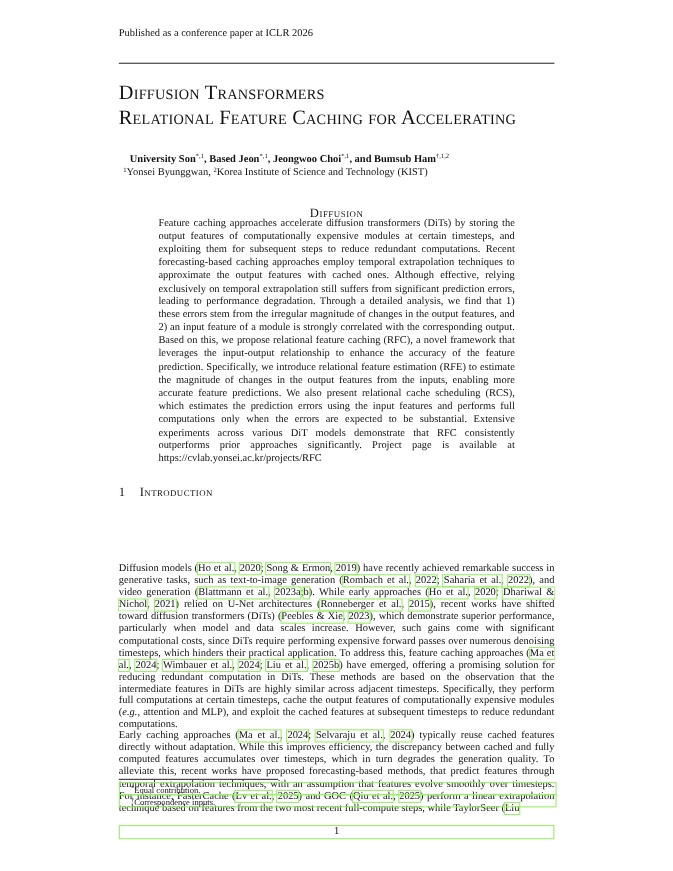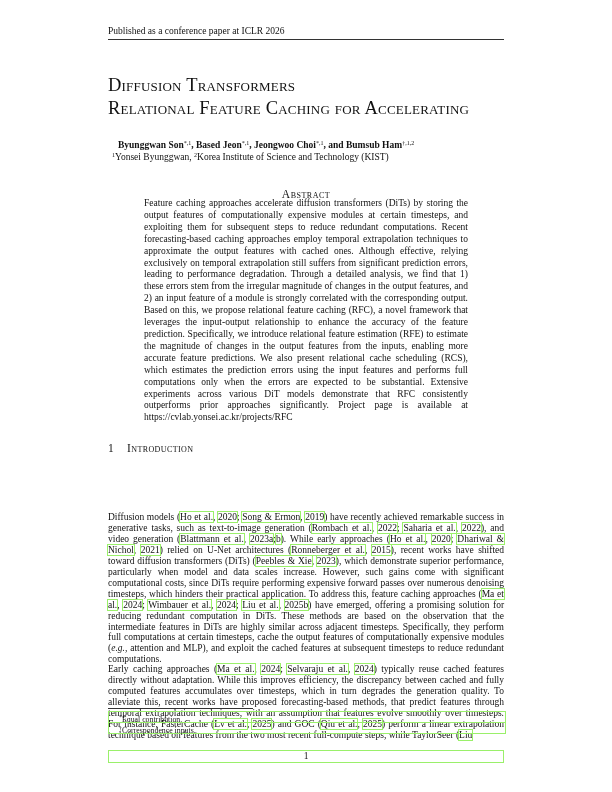--- a/index.html
+++ b/index.html
@@ -1,20 +1,20 @@
 <!DOCTYPE html>
 <html><head>
 <meta charset="utf-8">
 <style>
   html, body { margin: 0; padding: 0; background: #ffffff; }
   body { width: 612px; height: 792px; position: relative; overflow: hidden;
          font-family: "Liberation Serif", "DejaVu Serif", serif; color: #111; }
   .page { position: absolute; left: 0; top: 0; width: 612px; height: 792px; }
   .header { position: absolute; left: 108px; top: 26px; width: 396px; font-size: 9.5px;
-            border-bottom: 0.8px solid #333; padding-bottom: 3px; }
+            border-bottom: 0.8px solid #333; padding-bottom: 21px; }
   .title { position: absolute; left: 108px; top: 74px; width: 420px; font-size: 18.5px;
            line-height: 23px; letter-spacing: 0.2px; font-variant: small-caps; }
   .authors { position: absolute; left: 118px; top: 137px; width: 400px; font-size: 9.5px;
              font-weight: bold; line-height: 12px; }
   .affil { position: absolute; left: 112px; top: 149px; width: 400px; font-size: 9.5px; line-height: 12px; }
   sup { font-size: 6px; vertical-align: 3px; font-weight: normal; }
   .abstract-heading { position: absolute; left: 0; width: 612px; top: 188px; text-align: center;
                       font-size: 11.5px; font-variant: small-caps; letter-spacing: 0.5px; }
   .abstract { position: absolute; left: 144px; top: 198px; width: 324px; font-size: 9.5px;
               line-height: 11.9px; text-align: justify; hyphens: auto; }
@@ -38,24 +38,24 @@
 <body>
 
 <div class="page">
   <div class="header">Published as a conference paper at ICLR 2026</div>
 
   <div class="title">
     <div>Diffusion Transformers</div>
     <div>Relational Feature Caching for Accelerating</div>
   </div>
 
-  <div class="authors" id="authors"><span>Byunggwan Son</span><sup>*,1</sup>, <span>Based Jeon</span><sup>*,1</sup>, <span>Jeongwoo Choi</span><sup>*,1</sup>, and <span>Bumsub Ham</span><sup>†,1,2</sup></div>
+  <div class="authors" id="authors"><span>University Son</span><sup>*,1</sup>, <span>Based Jeon</span><sup>*,1</sup>, <span>Jeongwoo Choi</span><sup>*,1</sup>, and <span>Bumsub Ham</span><sup>†,1,2</sup></div>
   <div class="affil" id="affils"><sup>1</sup><span>Yonsei Byunggwan</span>, <sup>2</sup><span>Korea Institute of Science and Technology (KIST)</span></div>
 
-  <div class="abstract-heading">Abstract</div>
+  <div class="abstract-heading">Diffusion</div>
   <div class="abstract">Feature caching approaches accelerate diffusion transformers (DiTs) by storing the output features of computationally expensive modules at certain timesteps, and exploiting them for subsequent steps to reduce redundant computations. Recent forecasting-based caching approaches employ temporal extrapolation techniques to approximate the output features with cached ones. Although effective, relying exclusively on temporal extrapolation still suffers from significant prediction errors, leading to performance degradation. Through a detailed analysis, we find that 1) these errors stem from the irregular magnitude of changes in the output features, and 2) an input feature of a module is strongly correlated with the corresponding output. Based on this, we propose relational feature caching (RFC), a novel framework that leverages the input-output relationship to enhance the accuracy of the feature prediction. Specifically, we introduce relational feature estimation (RFE) to estimate the magnitude of changes in the output features from the inputs, enabling more accurate feature predictions. We also present relational cache scheduling (RCS), which estimates the prediction errors using the input features and performs full computations only when the errors are expected to be substantial. Extensive experiments across various DiT models demonstrate that RFC consistently outperforms prior approaches significantly. Project page is available at https://cvlab.yonsei.ac.kr/projects/RFC</div>
 
   <div class="section-heading">
     <span class="num">1</span><span>Introduction</span>
   </div>
 
   <div class="body-text p1" id="para1">Diffusion models (<span class="cite">Ho et al.</span>, <span class="cite">2020</span>; <span class="cite">Song &amp; Ermon</span>, <span class="cite">2019</span>) have recently achieved remarkable success in generative tasks, such as text-to-image generation (<span class="cite">Rombach et al.</span>, <span class="cite">2022</span>; <span class="cite">Saharia et al.</span>, <span class="cite">2022</span>), and video generation (<span class="cite">Blattmann et al.</span>, <span class="cite">2023a</span>;<span class="cite">b</span>). While early approaches (<span class="cite">Ho et al.</span>, <span class="cite">2020</span>; <span class="cite">Dhariwal &amp; Nichol</span>, <span class="cite">2021</span>) relied on U-Net architectures (<span class="cite">Ronneberger et al.</span>, <span class="cite">2015</span>), recent works have shifted toward diffusion transformers (DiTs) (<span class="cite">Peebles &amp; Xie</span>, <span class="cite">2023</span>), which demonstrate superior performance, particularly when model and data scales increase. However, such gains come with significant computational costs, since DiTs require performing expensive forward passes over numerous denoising timesteps, which hinders their practical application. To address this, feature caching approaches (<span class="cite">Ma et al.</span>, <span class="cite">2024</span>; <span class="cite">Wimbauer et al.</span>, <span class="cite">2024</span>; <span class="cite">Liu et al.</span>, <span class="cite">2025b</span>) have emerged, offering a promising solution for reducing redundant computation in DiTs. These methods are based on the observation that the intermediate features in DiTs are highly similar across adjacent timesteps. Specifically, they perform full computations at certain timesteps, cache the output features of computationally expensive modules (<i>e.g.</i>, attention and MLP), and exploit the cached features at subsequent timesteps to reduce redundant computations.</div>
   <div class="body-text p2" id="para2">Early caching approaches (<span class="cite">Ma et al.</span>, <span class="cite">2024</span>; <span class="cite">Selvaraju et al.</span>, <span class="cite">2024</span>) typically reuse cached features directly without adaptation. While this improves efficiency, the discrepancy between cached and fully computed features accumulates over timesteps, which in turn degrades the generation quality. To alleviate this, recent works have proposed forecasting-based methods, that predict features through temporal extrapolation techniques, with an assumption that features evolve smoothly over timesteps. For instance, FasterCache (<span class="cite">Lv et al.</span>, <span class="cite">2025</span>) and GOC (<span class="cite">Qiu et al.</span>, <span class="cite">2025</span>) perform a linear extrapolation technique based on features from the two most recent full-compute steps, while TaylorSeer (<span class="cite">Liu</span></div>
 
   <div class="fn-rule"></div>

